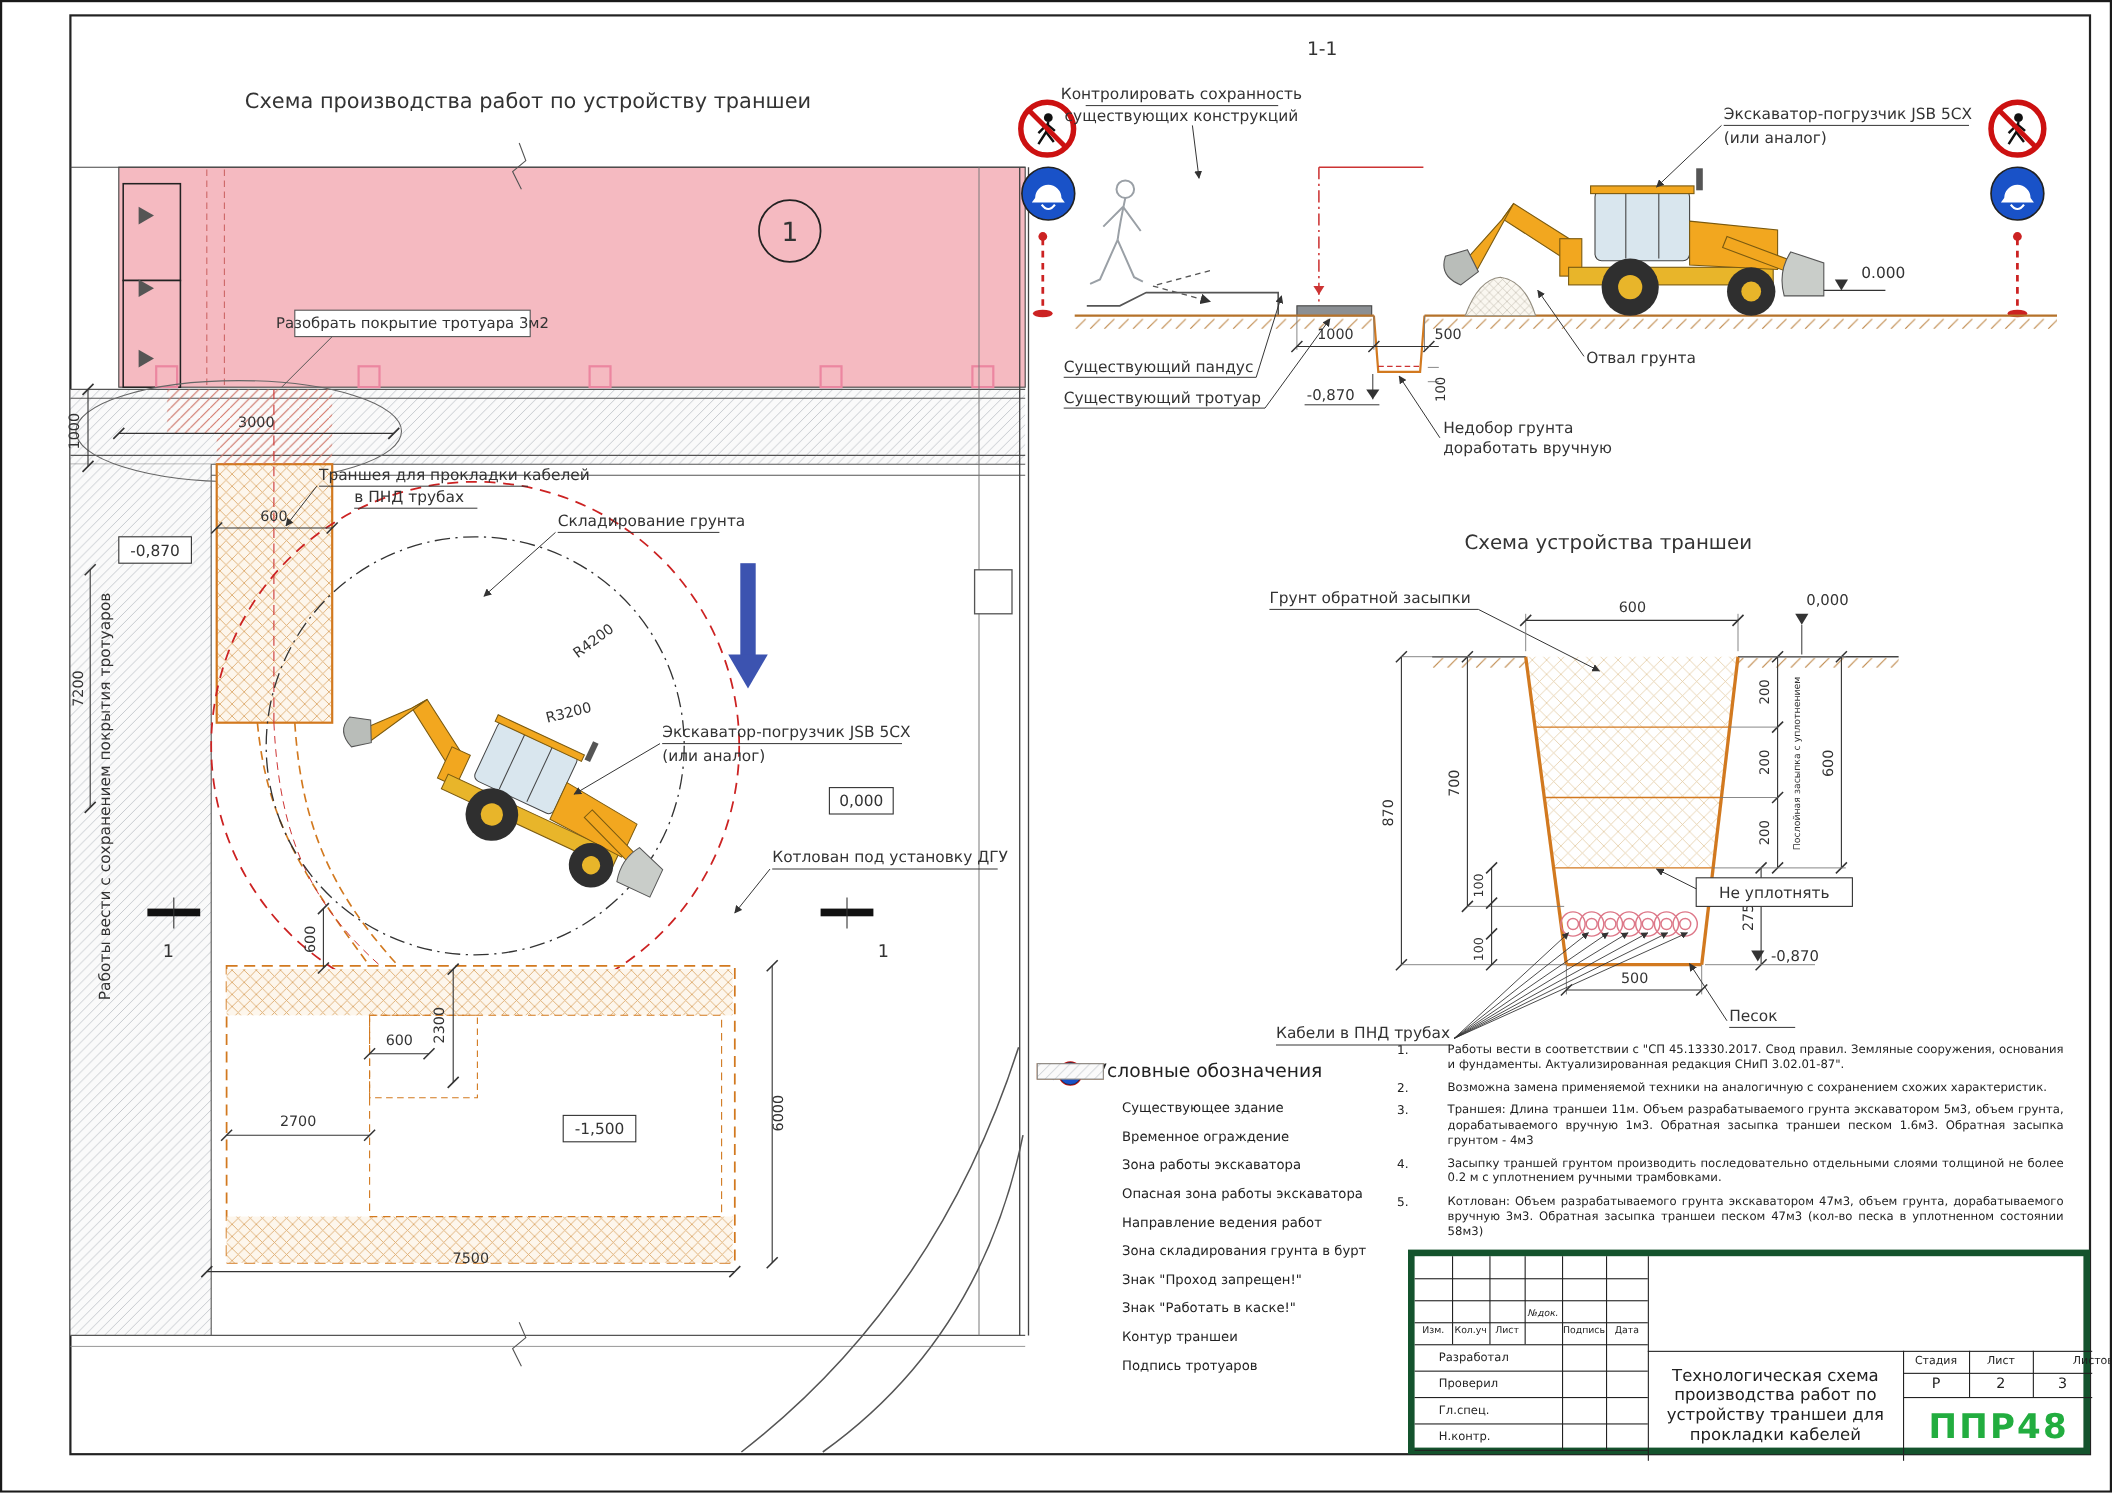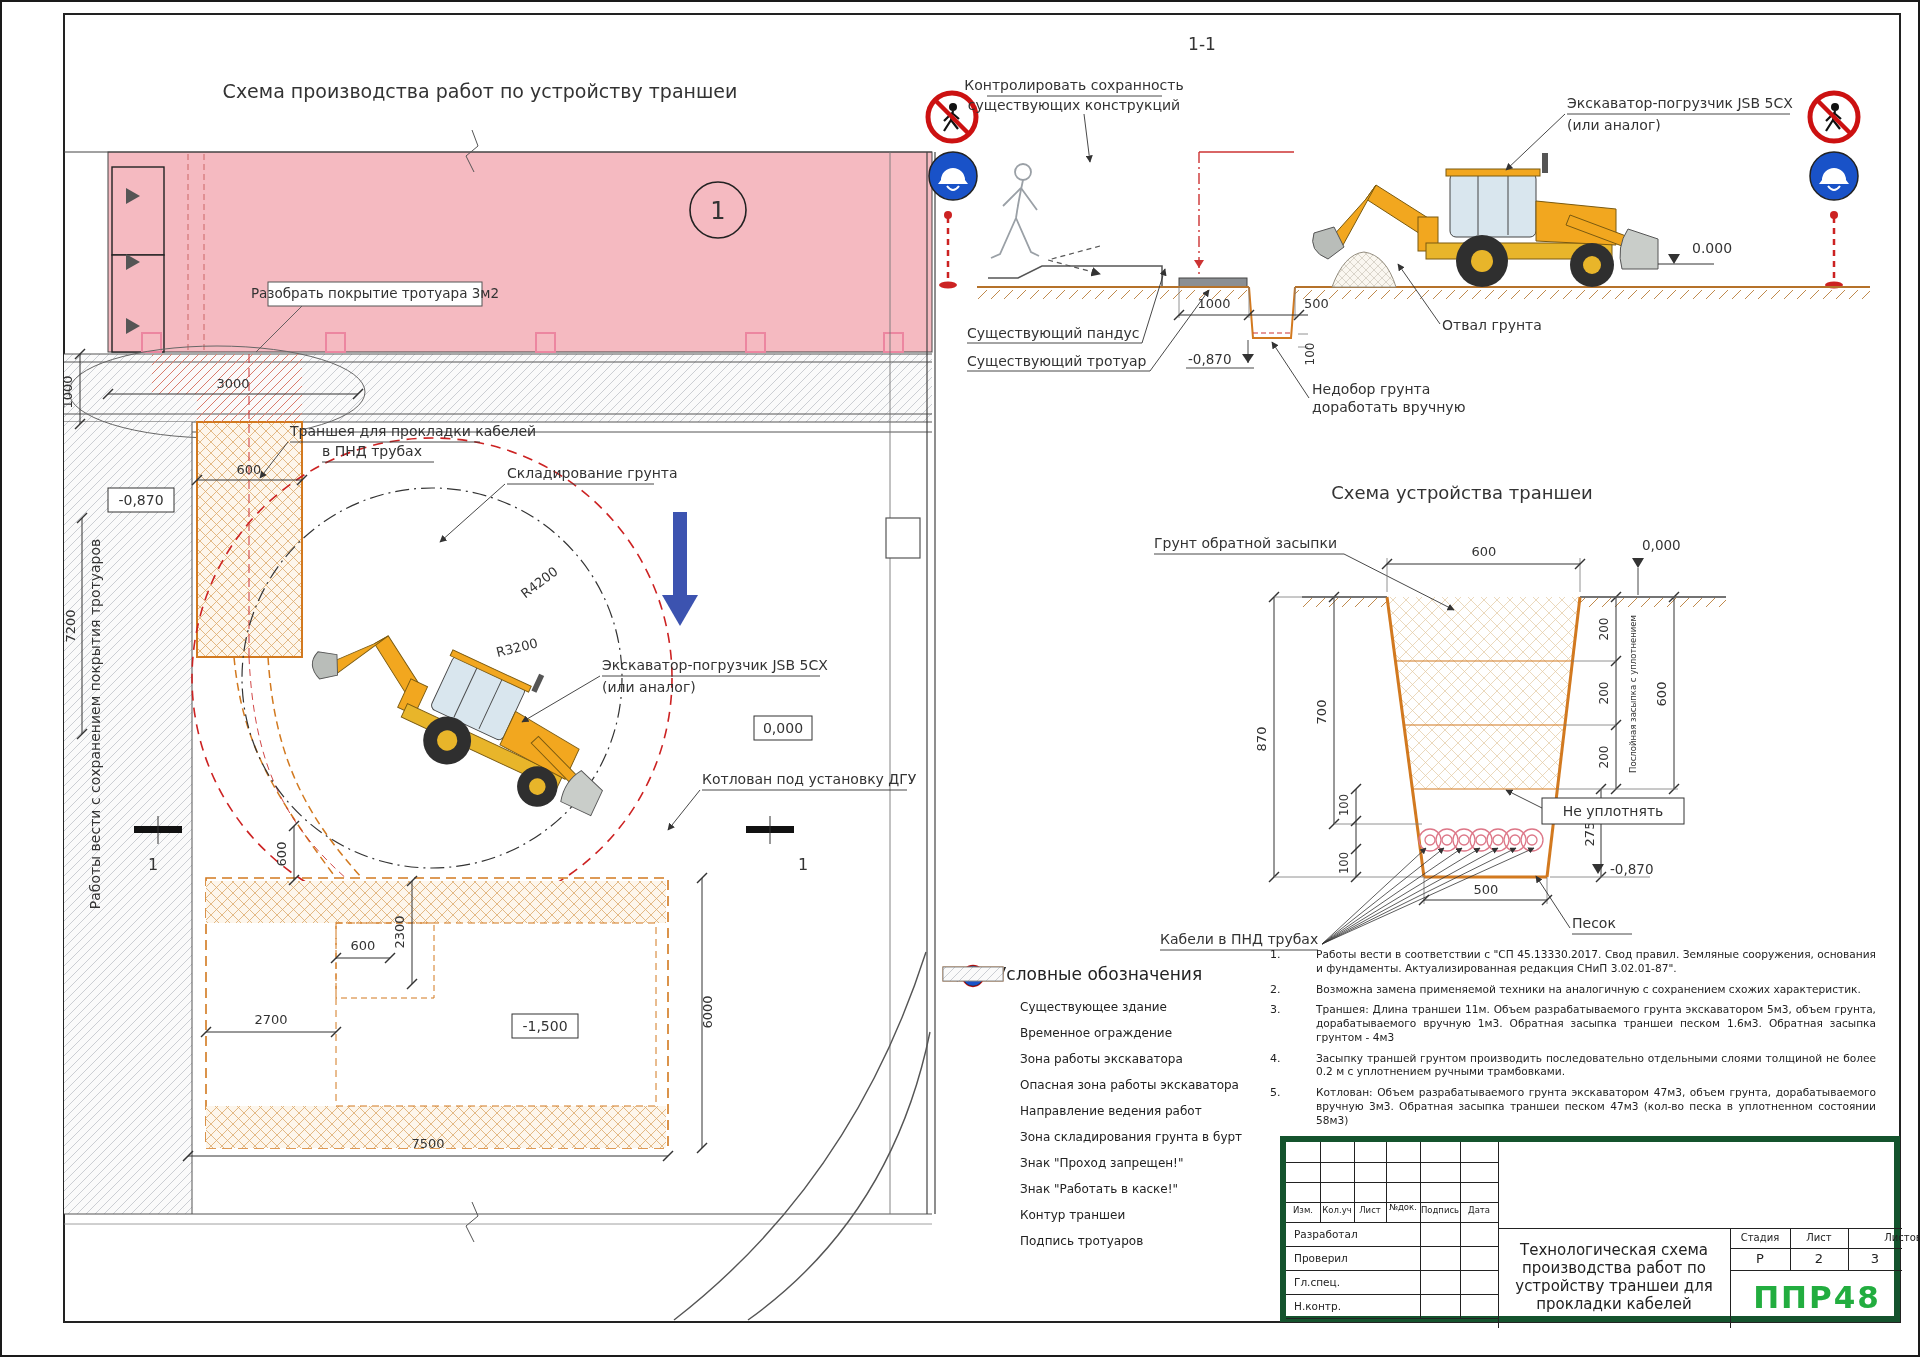--- a/index.html
+++ b/index.html
@@ -16,21 +16,21 @@
   
   .notes{left:1268px;top:946px;width:606px;}
   .notes h3{margin:0 0 8px 0;font-size:16px;font-weight:normal;color:#111;}
   .nt-row{display:flex;margin-bottom:7px;}
   .nt-num{width:46px;flex:0 0 46px;font-size:11px;color:#222;}
   .nt-tx{flex:1;font-size:10.6px;line-height:1.3;color:#222;text-align:justify;}
   
   .tb{left:1278px;top:1134px;width:620px;height:186px;border:6px solid #14532d;}
   .tb div{position:absolute;box-sizing:border-box;}
   .tb .cell{font-size:8.5px;color:#222;text-align:center;overflow:hidden;}
-  .tb .rowlab{font-size:10.5px;color:#222;padding-left:8px;}
+  .tb .rowlab{font-size:10.5px;color:#222;padding-left:22px;}
   .vl{border-left:1px solid #222;width:0;}
   .hl{border-top:1px solid #222;height:0;}
   .tb-doc{left:214px;top:88px;width:228px;height:94px;display:flex;align-items:center;justify-content:center;text-align:center;font-size:15px;color:#222;padding:4px;}
   .tb-logo{left:446px;top:128px;width:170px;height:54px;display:flex;align-items:center;justify-content:center;font-size:31px;font-weight:bold;color:#22ad3f;letter-spacing:2px;}
   .tb .st-lab{font-size:10px;text-align:center;color:#222;}
   .tb .st-val{font-size:13px;text-align:center;color:#222;}
 </style>
 </head>
 <body>
 
@@ -606,21 +606,21 @@
   <div class="vl" style="left:34px;top:0;height:80px;"></div>
   <div class="vl" style="left:68px;top:0;height:80px;"></div>
   <div class="vl" style="left:100px;top:0;height:80px;"></div>
   <div class="vl" style="left:134px;top:0;height:176px;"></div>
   <div class="vl" style="left:174px;top:0;height:176px;"></div>
   <div class="vl" style="left:212px;top:0;height:186px;"></div>
 
   <div class="cell" style="left:0;top:63px;width:34px;">Изм.</div>
   <div class="cell" style="left:34px;top:63px;width:34px;">Кол.уч</div>
   <div class="cell" style="left:68px;top:63px;width:32px;">Лист</div>
-  <div class="cell" style="left:100px;top:60px;width:34px;">№док.</div>
+  <div class="cell" style="left:100px;top:47px;width:34px;font-style:italic;">№док.</div>
   <div class="cell" style="left:134px;top:63px;width:40px;">Подпись</div>
   <div class="cell" style="left:174px;top:63px;width:38px;">Дата</div>
 
   <div class="rowlab" style="left:0;top:86px;width:134px;">Разработал</div>
   <div class="rowlab" style="left:0;top:110px;width:134px;">Проверил</div>
   <div class="rowlab" style="left:0;top:134px;width:134px;">Гл.спец.</div>
   <div class="rowlab" style="left:0;top:158px;width:134px;">Н.контр.</div>
 
   <div class="hl" style="left:212px;top:86px;width:404px;"></div>
   <div class="vl" style="left:444px;top:86px;height:100px;"></div>

